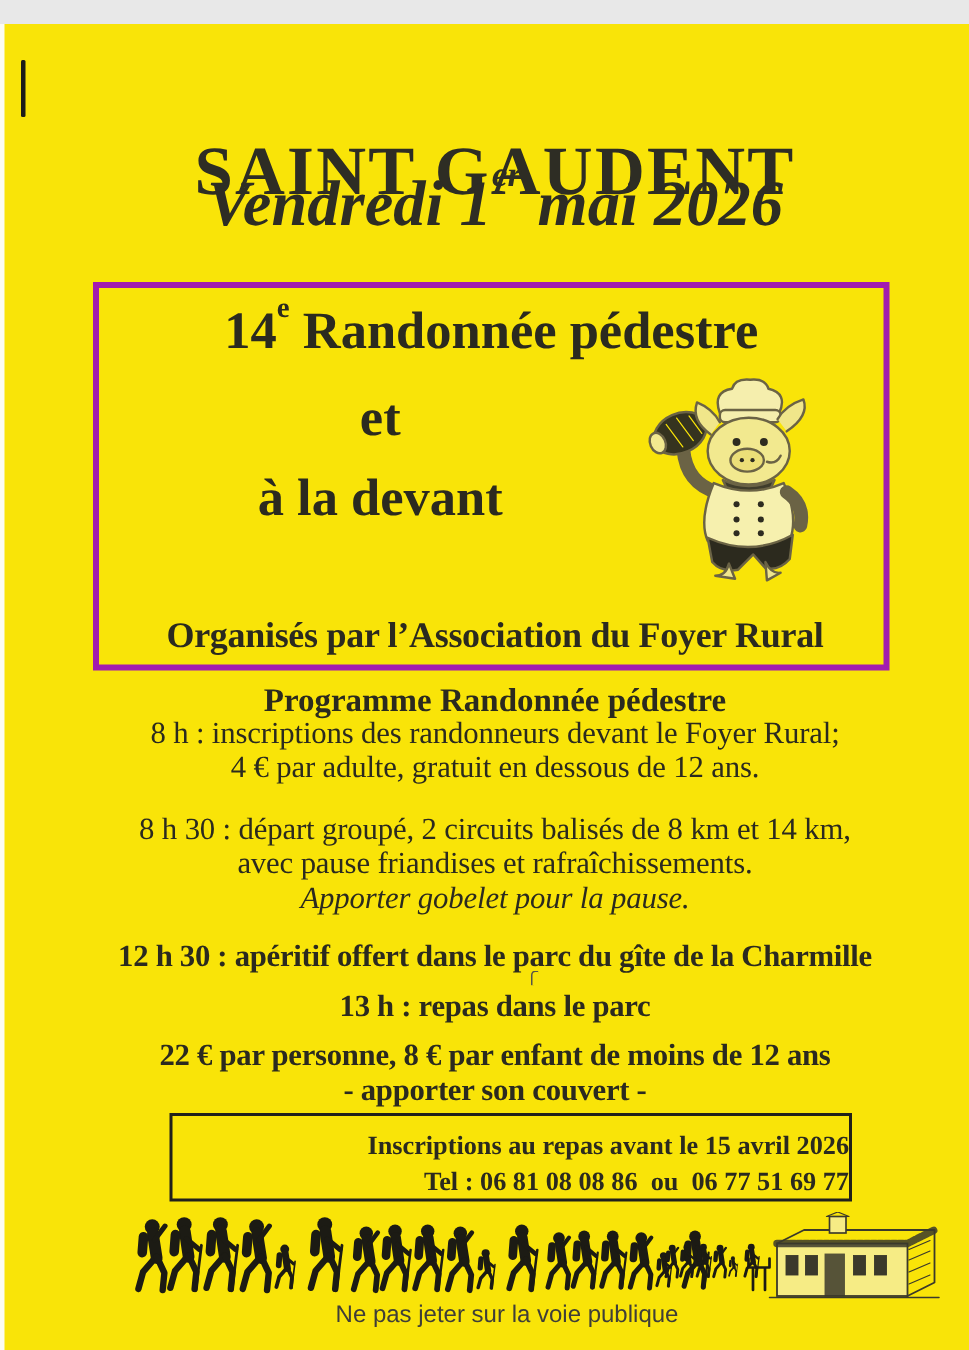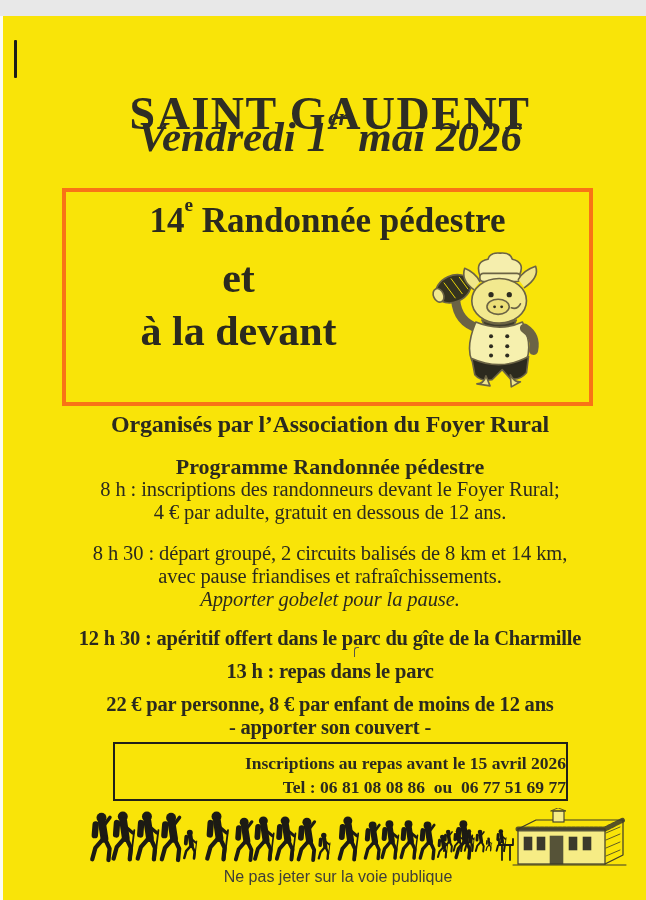--- a/index.html
+++ b/index.html
@@ -11,27 +11,27 @@
   .scan-edge { position:absolute; left:0; top:0; width:3px; height:900px; background:#fcfcf2; }
   .scratch   { position:absolute; left:14px; top:24px; width:3px; height:38px; background:#1d1d18; border-radius:1px; }
 
   .t { position:absolute; left:0; width:100%; text-align:center; white-space:nowrap; transform:translateX(7px); }
 
   .title { top:40px; font-size:46px; font-weight:bold; letter-spacing:1.5px; color:#2e2d24; }
   .date  { top:96px; font-size:43px; font-weight:bold; font-style:italic; color:#2e2d24; }
   .date sup, .evt-line1 sup { font-size:55%; position:relative; top:-0.45em; }
 
   .event-box {
-    position:absolute; left:62px; top:172px; width:531px; height:218px;
-    border:4px solid #f97316; box-sizing:border-box;
+    position:absolute; left:62px; top:172px; width:531px; height:259px;
+    border:4px solid #a21caf; box-sizing:border-box;
   }
   .evt-line1 { position:absolute; top:9px; left:0; width:100%; text-align:center;
                font-size:35px; font-weight:bold; white-space:nowrap; }
-  .evt-left  { position:absolute; top:60px; left:0; width:345px; text-align:center;
-               font-size:42px; font-weight:bold; line-height:53px; }
+  .evt-left  { position:absolute; top:60px; left:15px; width:345px; text-align:center;
+               font-size:35px; font-weight:bold; line-height:53px; }
   .pig { position:absolute; right:24px; top:60px; width:152px; height:136px; }
 
   .organizer { top:395px; font-size:24px; font-weight:bold; letter-spacing:-0.2px; }
   .prog-head { top:438px; font-size:22px; font-weight:bold; }
   .body-line { font-size:20.5px; letter-spacing:-0.1px; }
   .l1 { top:462px; } .l2 { top:485px; }
   .l3 { top:526px; } .l4 { top:549px; }
   .l5 { top:572px; font-style:italic; }
   .bold-line { font-size:20.5px; font-weight:bold; letter-spacing:-0.2px; }
   .l6 { top:611px; } .l7 { top:644px; }

